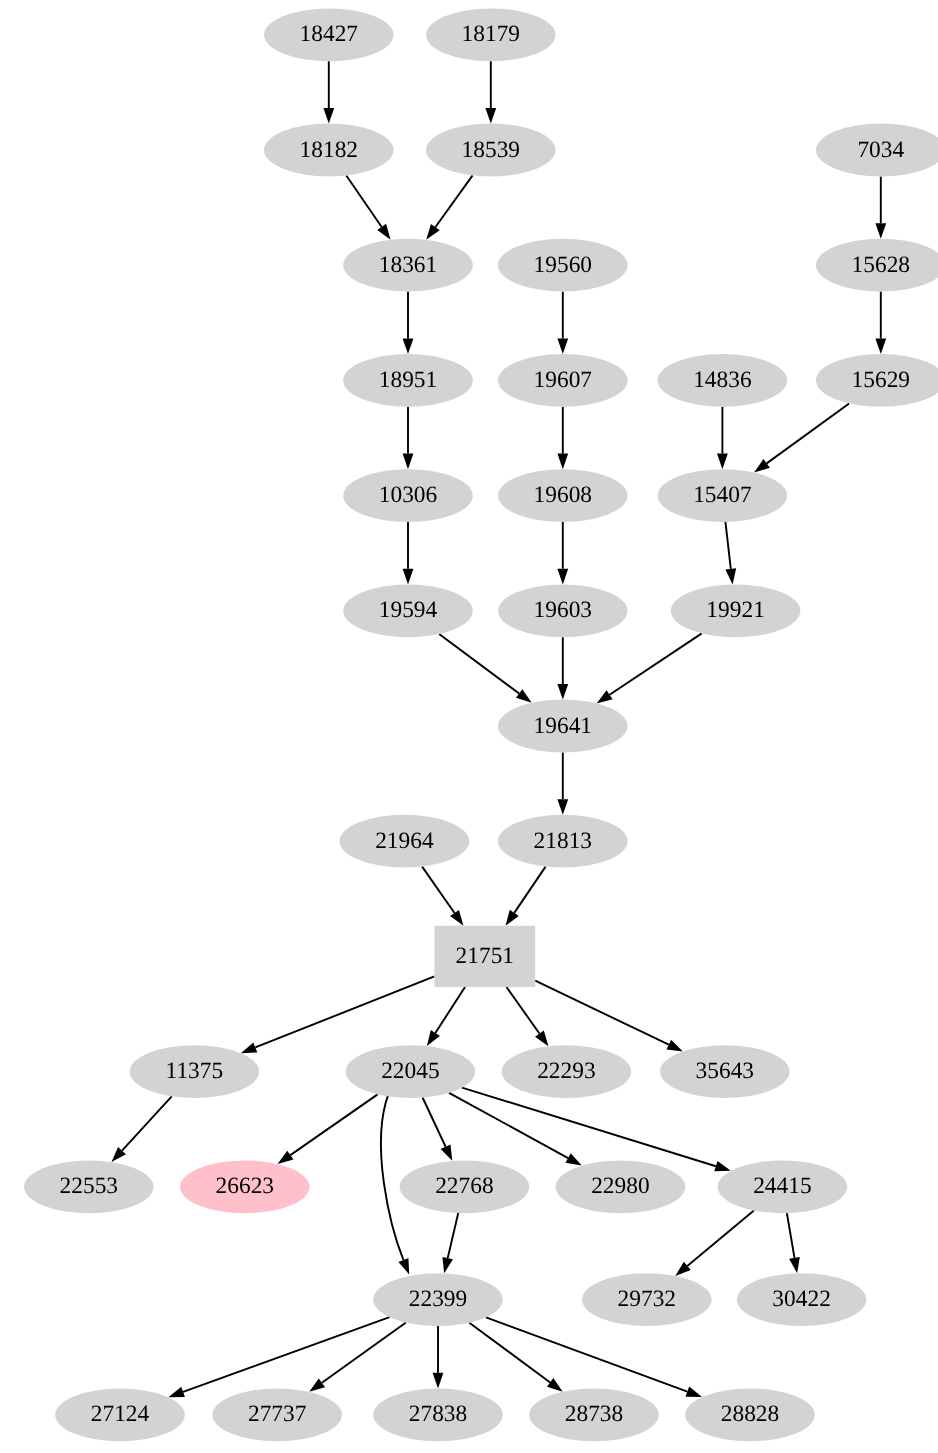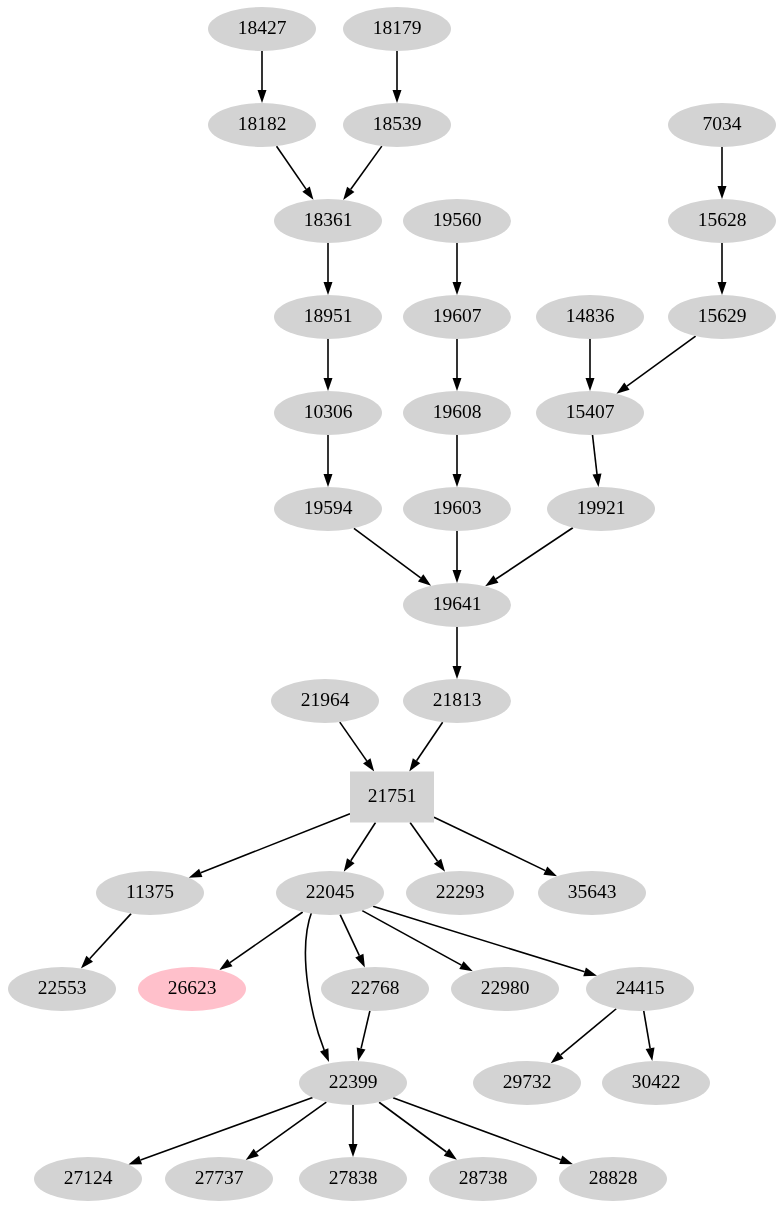--- a/index.html
+++ b/index.html
@@ -11,20 +11,21 @@
   body {
     width: 782px;
     height: 1211px;
     font-family: "Liberation Serif", "DejaVu Serif", serif;
     overflow: hidden;
   }
   #graph-root {
     position: relative;
     width: 666px;
     height: 1211px;
+    margin-left: 12px;
   }
   svg#graph-canvas {
     display: block;
     width: 782px;
     height: 1211px;
   }
   .node-shape {
     stroke: none;
   }
   .node-label {

